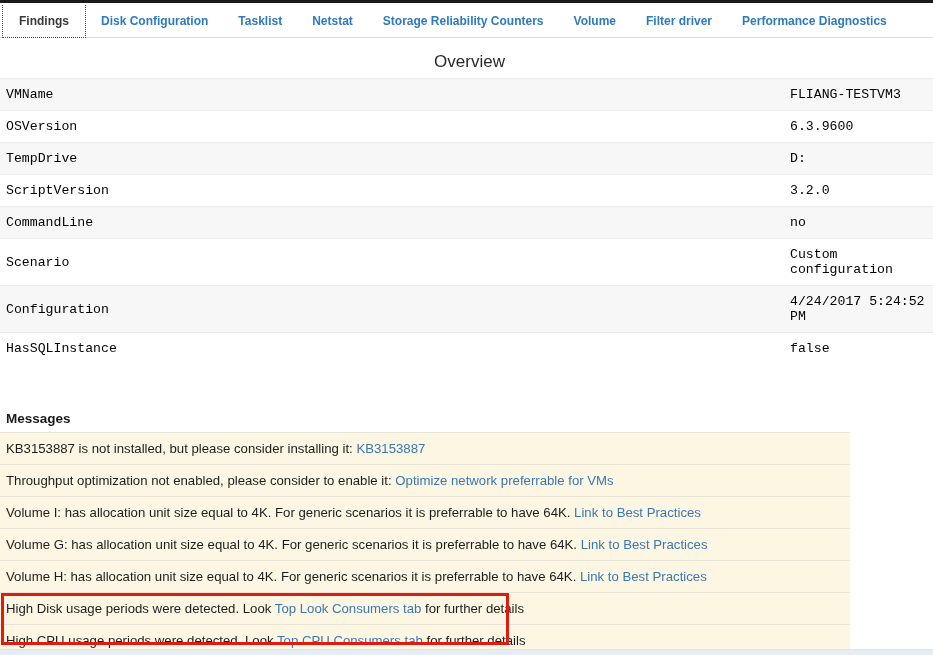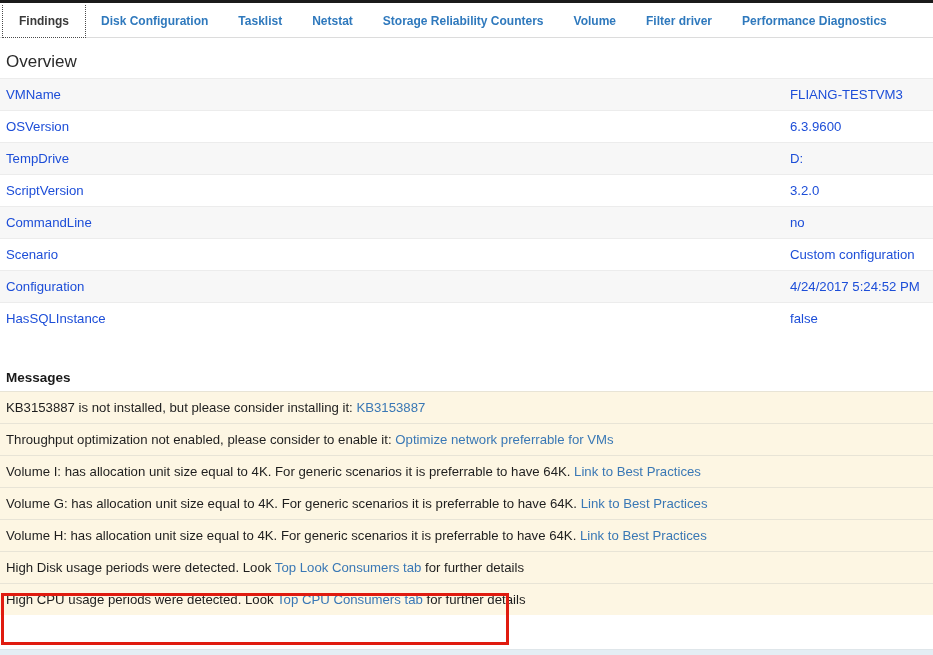--- a/index.html
+++ b/index.html
@@ -80,52 +80,54 @@
     top: 38px; left: 0;
     width: 933px;
   }
 
   h2.section-title {
     font-size: 17px;
     font-weight: normal;
     color: #2a2a2a;
     margin: 14px 0 6px 6px;
     line-height: 1.2;
+    text-align: center;
   }
 
   
   table.overview {
     width: 933px;
     border-collapse: collapse;
     table-layout: fixed;
     font-size: 13.2px;
   }
   table.overview tr {
     border-top: 1px solid #ececec;
   }
   table.overview tr.odd  { background: #f7f7f7; }
   table.overview tr.even { background: #ffffff; }
   table.overview td {
     padding: 8px 0 8px 10px;
-    color: #1d4ed8;
+    color: #000000;
     vertical-align: middle;
     line-height: 15px;
+    font-family: Liberation Mono, monospace;
   }
   table.overview td.k { width: 782px; padding-left: 6px; }
   table.overview td.v { width: 151px; padding-left: 2px; }
 
   
   h3.messages-title {
     font-size: 13.5px;
     font-weight: bold;
     color: #1a1a1a;
-    margin: 36px 0 6px 6px;
+    margin: 47px 0 6px 6px;
   }
   table.messages {
-    width: 933px;
+    width: 850px;
     border-collapse: collapse;
     table-layout: fixed;
     font-size: 13.2px;
   }
   table.messages tr {
     background: #fdf6e3;
     border-top: 1px solid #e8e4d6;
   }
   table.messages tr:first-child { border-top: 1px solid #e8e4d6; }
   table.messages td {

